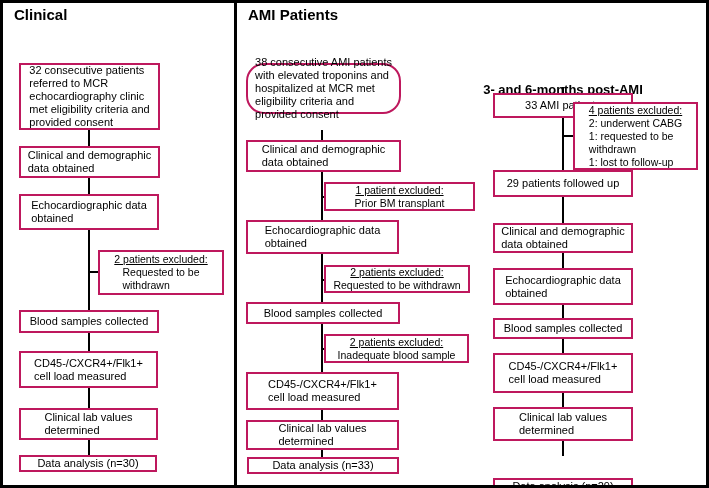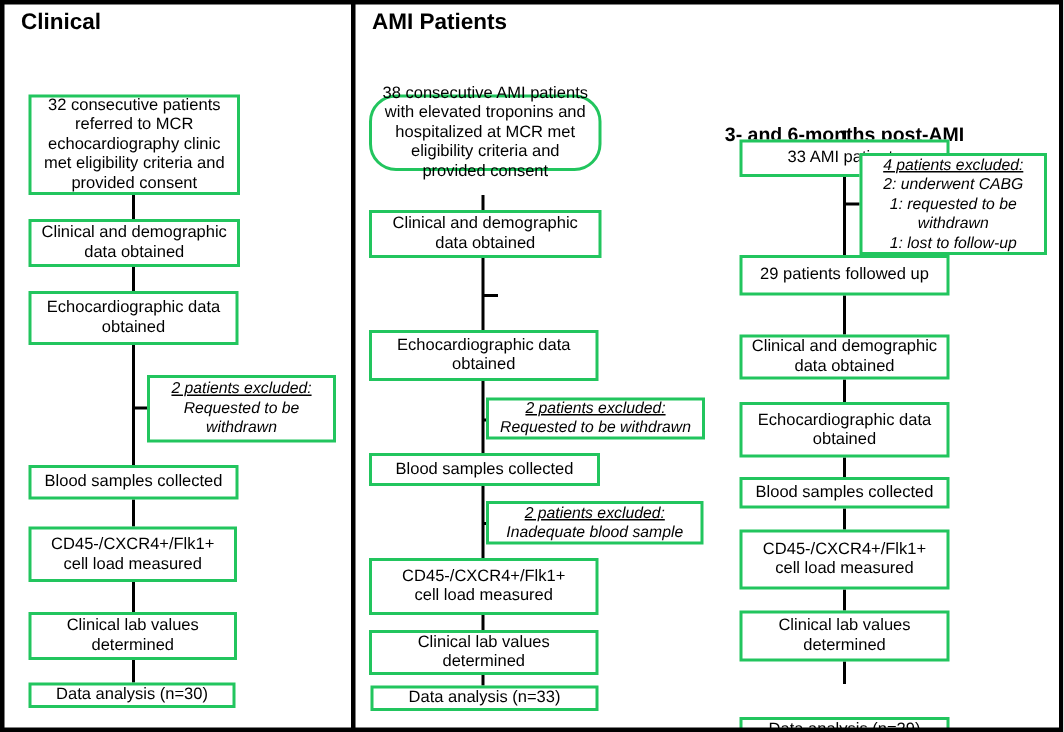--- a/index.html
+++ b/index.html
@@ -38,34 +38,34 @@
     position: absolute;
     font-size: 13px;
     font-weight: bold;
     text-align: center;
     z-index: 3;
     margin-top: 46px;
   }
   .box {
     position: absolute;
     box-sizing: border-box;
-    border: 2px solid #22c55e;
+    border: 2px solid #be185d;
     background: #ffffff;
     display: flex;
     flex-direction: column;
     align-items: center;
     justify-content: center;
-    text-align: center;
+    text-align: left;
     font-size: 11px;
     line-height: 13px;
     white-space: pre-line;
     z-index: 3;
     padding: 0 2px;
   }
-  .excl { font-size: 10.5px; font-style: italic; }
+  .excl { font-size: 10.5px; }
   .excl-title { text-decoration: underline; white-space: pre-line; }
   .excl-detail { white-space: pre-line; }
   .vline {
     position: absolute;
     width: 2px;
     background: #000000;
     z-index: 1;
   }
   .hline {
     position: absolute;
@@ -117,20 +117,24 @@
 determined</div>
   <div class="box" style="left:19px; top:455px; width:138px; height:17px;">Data analysis (n=30)</div>
 
   <div class="box" style="left:246px; top:63px; width:155px; height:51px;border-radius:18px;">38 consecutive AMI patients
 with elevated troponins and
 hospitalized at MCR met
 eligibility criteria and
 provided consent</div>
   <div class="box" style="left:246px; top:140px; width:155px; height:32px;">Clinical and demographic
 data obtained</div>
+  <div class="box excl" style="left:324px; top:182px; width:151px; height:29px;">
+    <div class="excl-title">1 patient excluded:</div>
+    <div class="excl-detail">Prior BM transplant</div>
+  </div>
   <div class="box" style="left:246px; top:220px; width:153px; height:34px;">Echocardiographic data
 obtained</div>
   <div class="box excl" style="left:324px; top:265px; width:146px; height:28px;">
     <div class="excl-title">2 patients excluded:</div>
     <div class="excl-detail">Requested to be withdrawn</div>
   </div>
   <div class="box" style="left:246px; top:302px; width:154px; height:22px;">Blood samples collected</div>
   <div class="box excl" style="left:324px; top:334px; width:145px; height:29px;">
     <div class="excl-title">2 patients excluded:</div>
     <div class="excl-detail">Inadequate blood sample</div>

